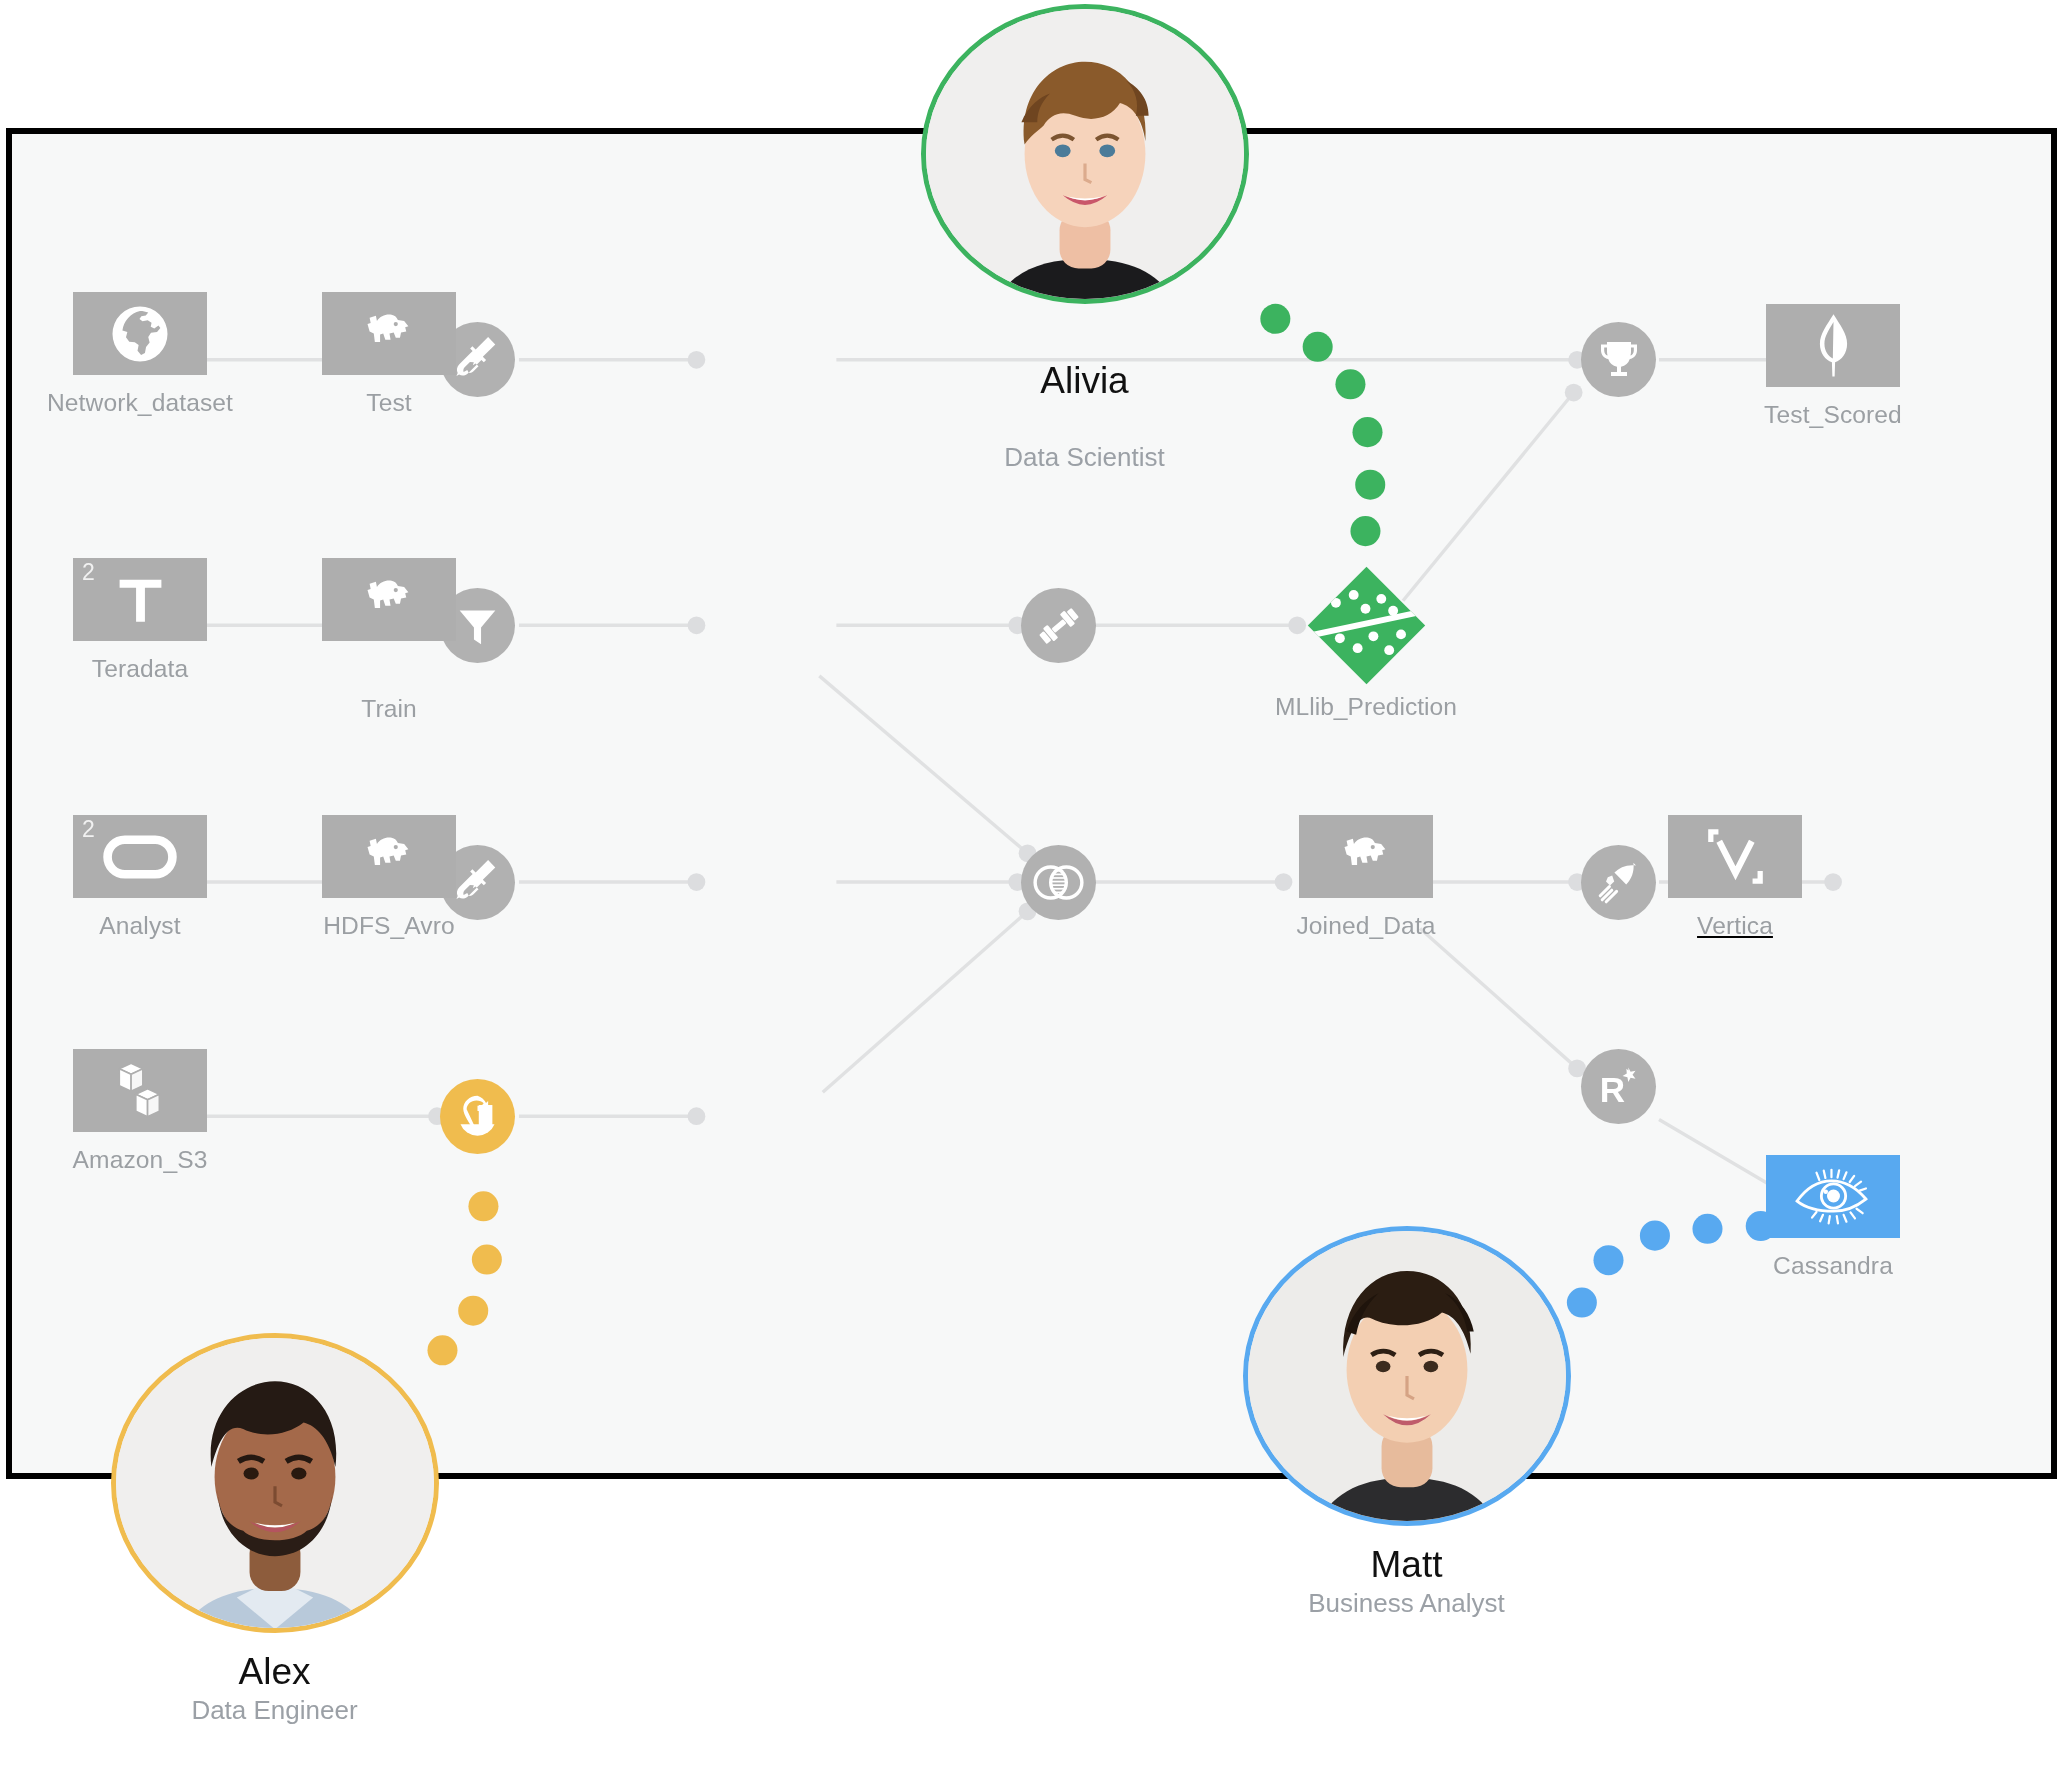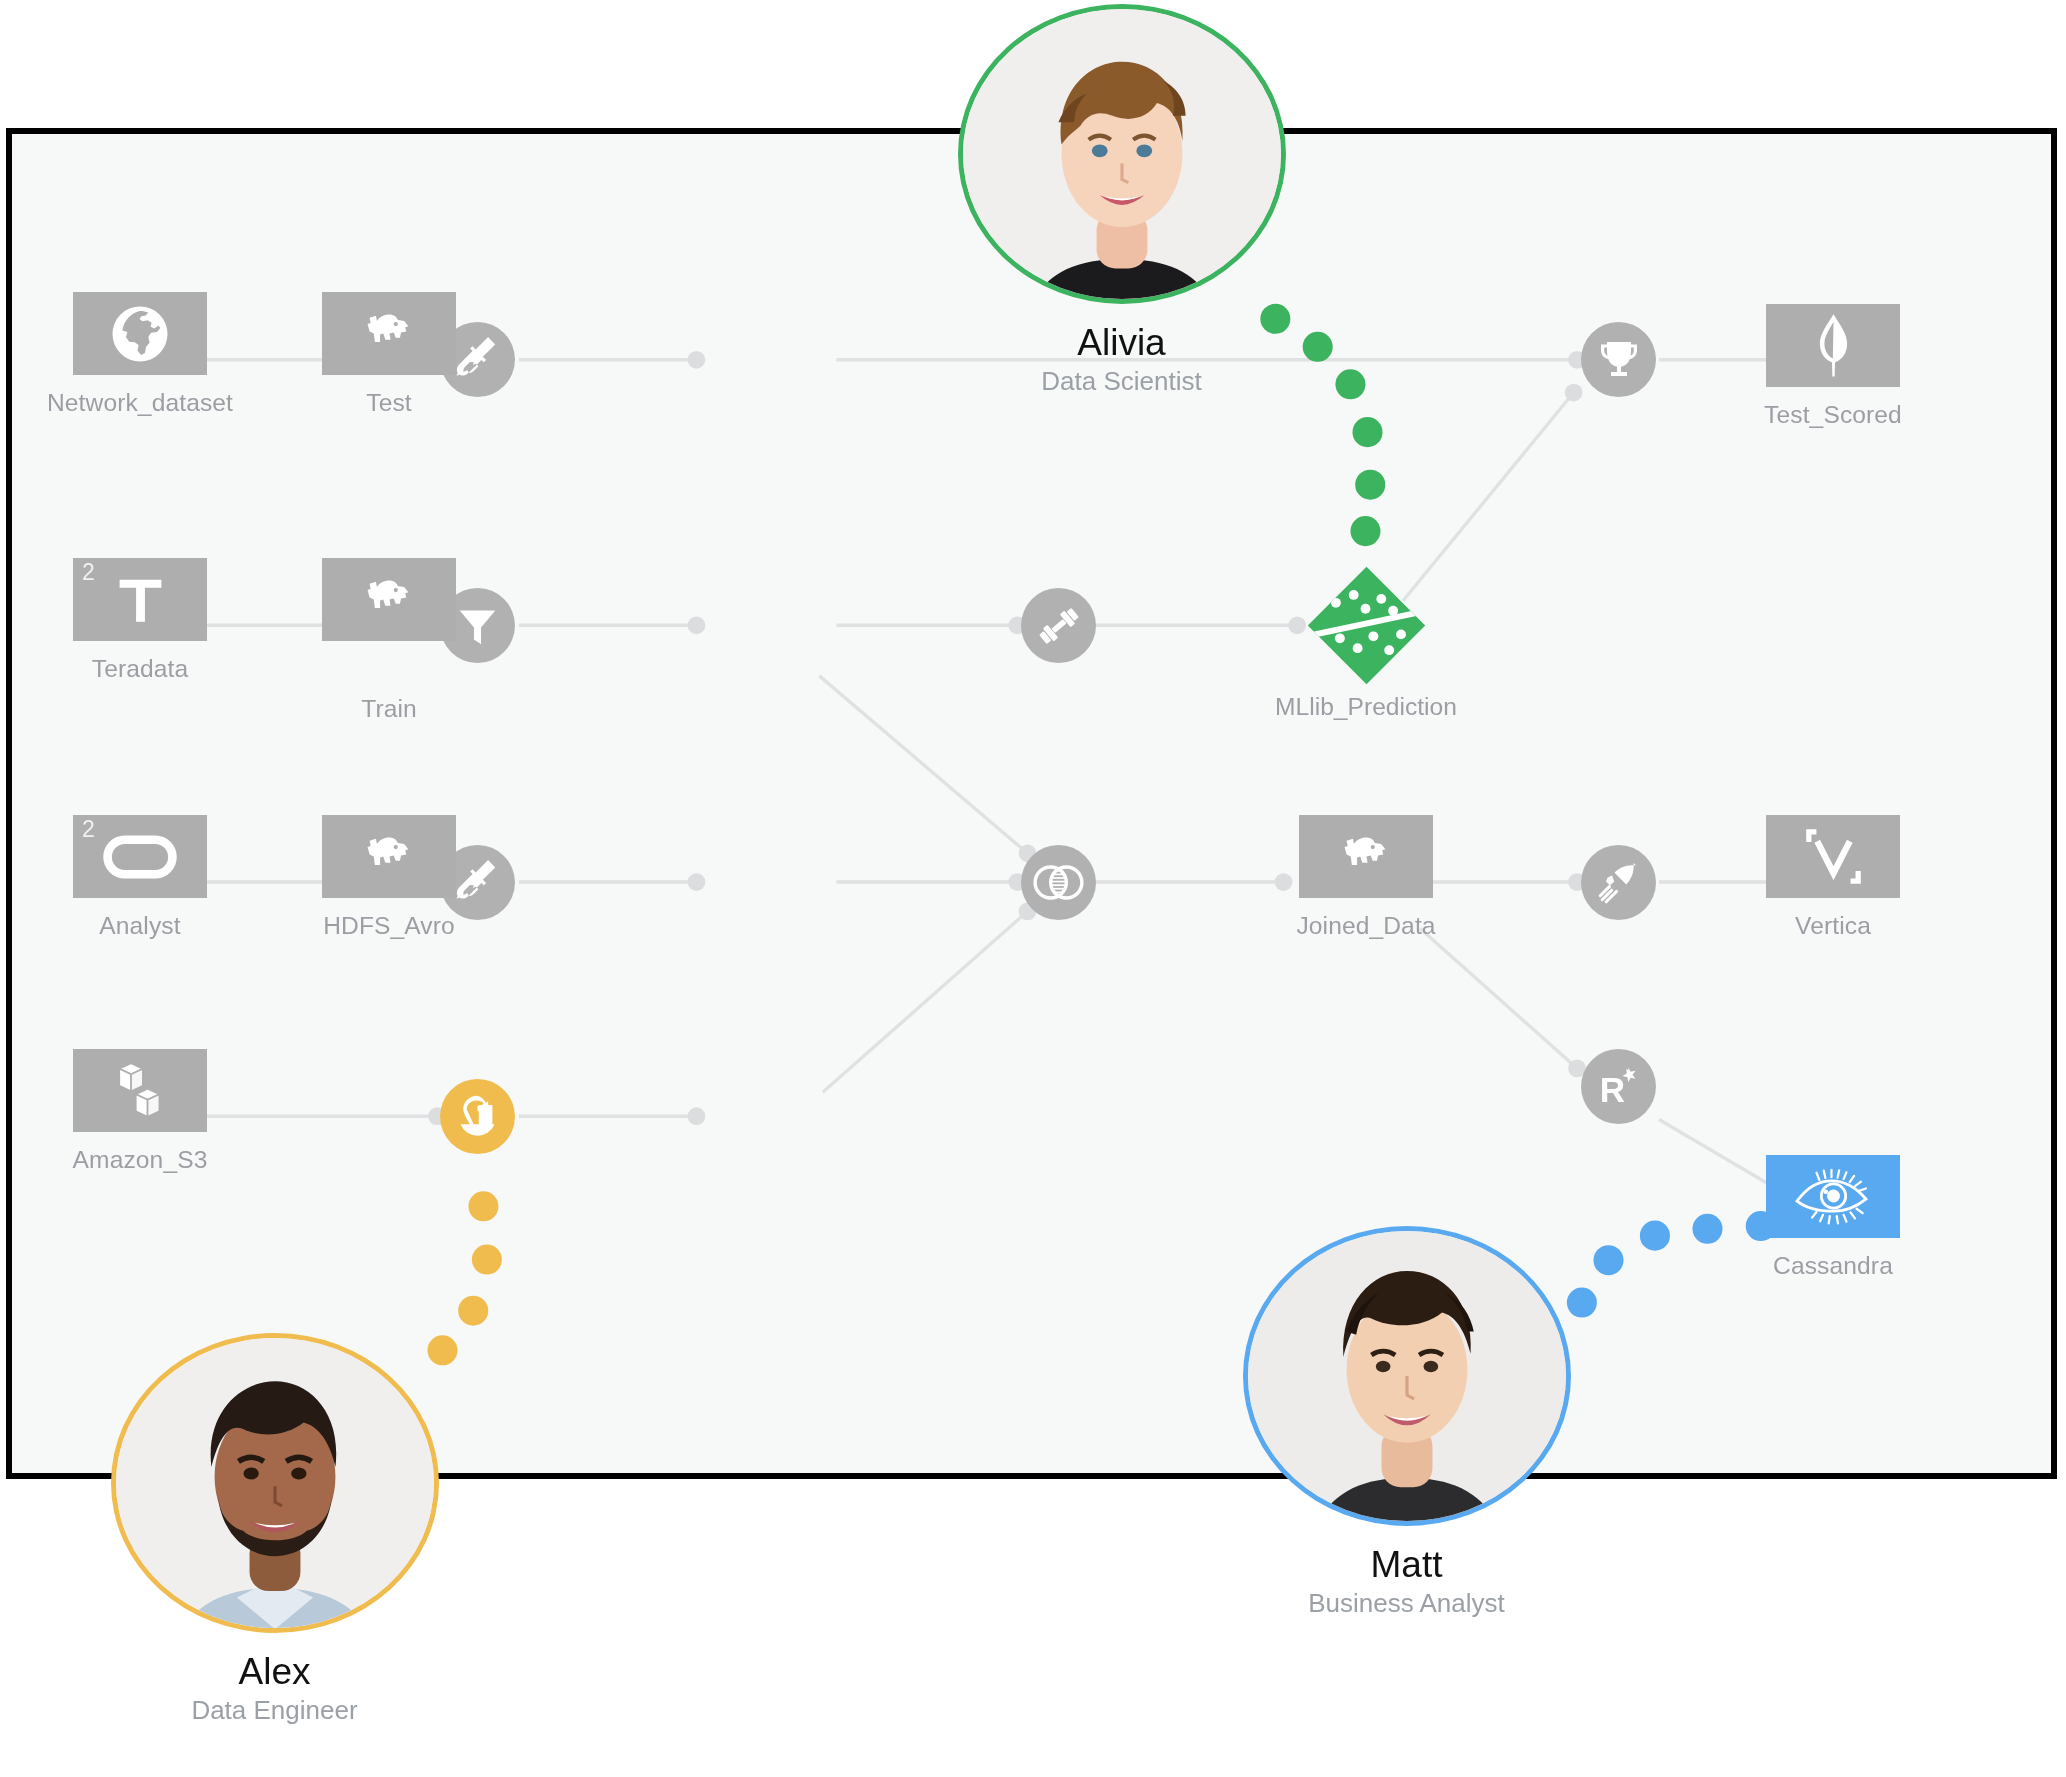--- a/index.html
+++ b/index.html
@@ -409,21 +409,21 @@
       <path d="M20.5 3.2c-4.6-.6-8.4 1.1-10.8 3.6l5.9 5.9c2.5-2.4 4.2-6.2 3.6-10.8z"></path>
       <path d="M8.6 8.2l-2.2.9-.9 2.2 2 2 2.1-2.1-1-3z" opacity="0.95"></path>
       <g stroke="#ffffff" stroke-width="1.5" stroke-linecap="round">
         <line x1="3.6" y1="20.4" x2="8.4" y2="15.6"></line>
         <line x1="5.6" y1="21.4" x2="10.8" y2="16.2"></line>
         <line x1="2.6" y1="18.4" x2="7.2" y2="13.8"></line>
       </g>
     </svg>
   </div>
 
-  <div class="node square" style="left:1766px; top:815px;">
+  <div class="node square" style="left:1668px; top:815px;text-decoration:underline;">
     <div class="glyph-box">
       <svg width="63" height="63" viewBox="0 0 24 24" fill="none" stroke="#ffffff" stroke-width="2">
         <polyline points="5.5,2.6 2.6,2.6 2.6,6.5"></polyline>
         <polyline points="18.5,21.4 21.4,21.4 21.4,17.5"></polyline>
         <path d="M5.8 6.2L12 18.4 18.2 6.2" stroke-width="2.4"></path>
       </svg>
     </div>
     <div class="label">Vertica</div>
   </div>
 
@@ -481,21 +481,21 @@
           <line x1="21.6" y1="23.4" x2="22.2" y2="27"></line>
           <line x1="18.2" y1="23.4" x2="17.6" y2="27"></line>
           <line x1="14.8" y1="22.8" x2="13.4" y2="26"></line>
           <line x1="11.6" y1="21.4" x2="9.4" y2="24.2"></line>
         </g>
       </svg>
     </div>
     <div class="label">Cassandra</div>
   </div>
 
-  <div class="person" style="left:951px; top:4.1px; width:341px;">
+  <div class="person" style="left:914px; top:4.1px; width:341px;gap:38px;">
     <div class="avatar ring-green" style="width:328px; height:300px;">
       <svg viewBox="0 0 100 100" preserveAspectRatio="xMidYMid slice">
         <rect width="100" height="100" fill="#f0efee"></rect>
         <g>
 
           <path d="M20 104c2-14 12-21 30-21s28 7 30 21z" fill="#1b1b1d"></path>
 
           <rect x="42" y="68" width="16" height="18" rx="6" fill="#eebfa4"></rect>
 
           <ellipse cx="50" cy="50" rx="19" ry="23" fill="#f6d3bb"></ellipse>

